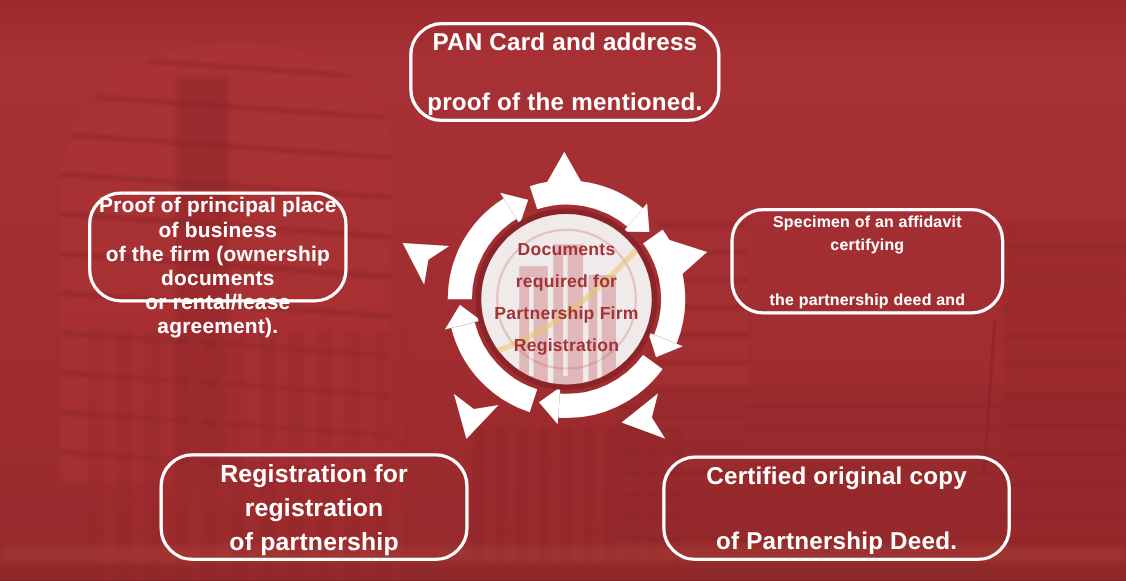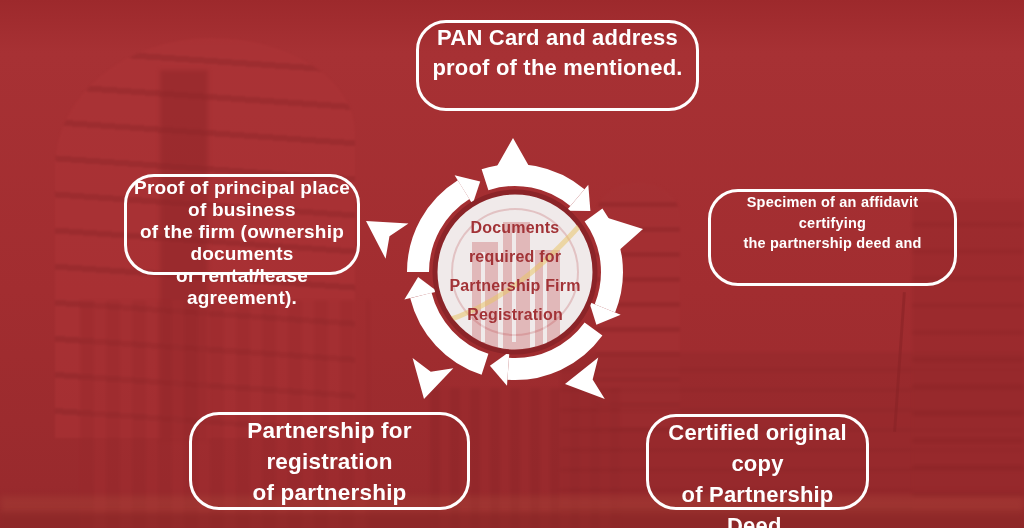--- a/index.html
+++ b/index.html
@@ -51,30 +51,29 @@
   #cycle-svg{position:absolute;left:0;top:0;}
   .center-title{
     position:absolute;left:393px;top:213px;width:244px;
     text-align:center;font-weight:bold;font-size:16px;line-height:29px;
     color:#a23337;letter-spacing:.2px;
   }
 
   
   .box{
     position:absolute;border:3px solid #ffffff;border-radius:30px;
-    display:flex;flex-direction:column;justify-content:flex-start;align-items:center;
+    display:flex;flex-direction:column;justify-content:space-between;align-items:center;
     text-align:center;color:#ffffff;font-weight:bold;letter-spacing:.2px;
     box-sizing:border-box;
-    margin-left:44px;
   }
   .box-top{left:372px;top:20px;width:283px;height:91px;font-size:22px;line-height:30px;}
   .box-left{left:80px;top:174px;width:236px;height:101px;font-size:19px;line-height:22px;}
   .box-right{left:664px;top:189px;width:249px;height:97px;font-size:14.5px;line-height:20.5px;}
   .box-bottom-left{left:145px;top:412px;width:281px;height:98px;font-size:22.5px;line-height:31px;}
-  .box-bottom-right{left:602px;top:414px;width:223px;height:96px;font-size:22px;line-height:31px;}
+  .box-bottom-right{left:602px;top:414px;width:317px;height:96px;font-size:22px;line-height:31px;}
 </style>
 </head>
 <body>
 
 <div id="stage">
 
   <div class="bg tower-left"></div>
   <div class="bg tower-left-edge"></div>
   <div class="bg block-bottom-left"></div>
   <div class="bg tower-mid"></div>
@@ -158,21 +157,21 @@
     <div>of the firm (ownership documents</div>
     <div>or rental/lease agreement).</div>
   </div>
 
   <div class="box box-right">
     <div>Specimen of an affidavit certifying</div>
     <div>the partnership deed and</div>
   </div>
 
   <div class="box box-bottom-left">
-    <div>Partnership for</div>
+    <div>Registration for</div>
     <div>registration</div>
     <div>of partnership</div>
   </div>
 
   <div class="box box-bottom-right">
     <div>Certified original copy</div>
     <div>of Partnership Deed.</div>
   </div>
 
 </div>

